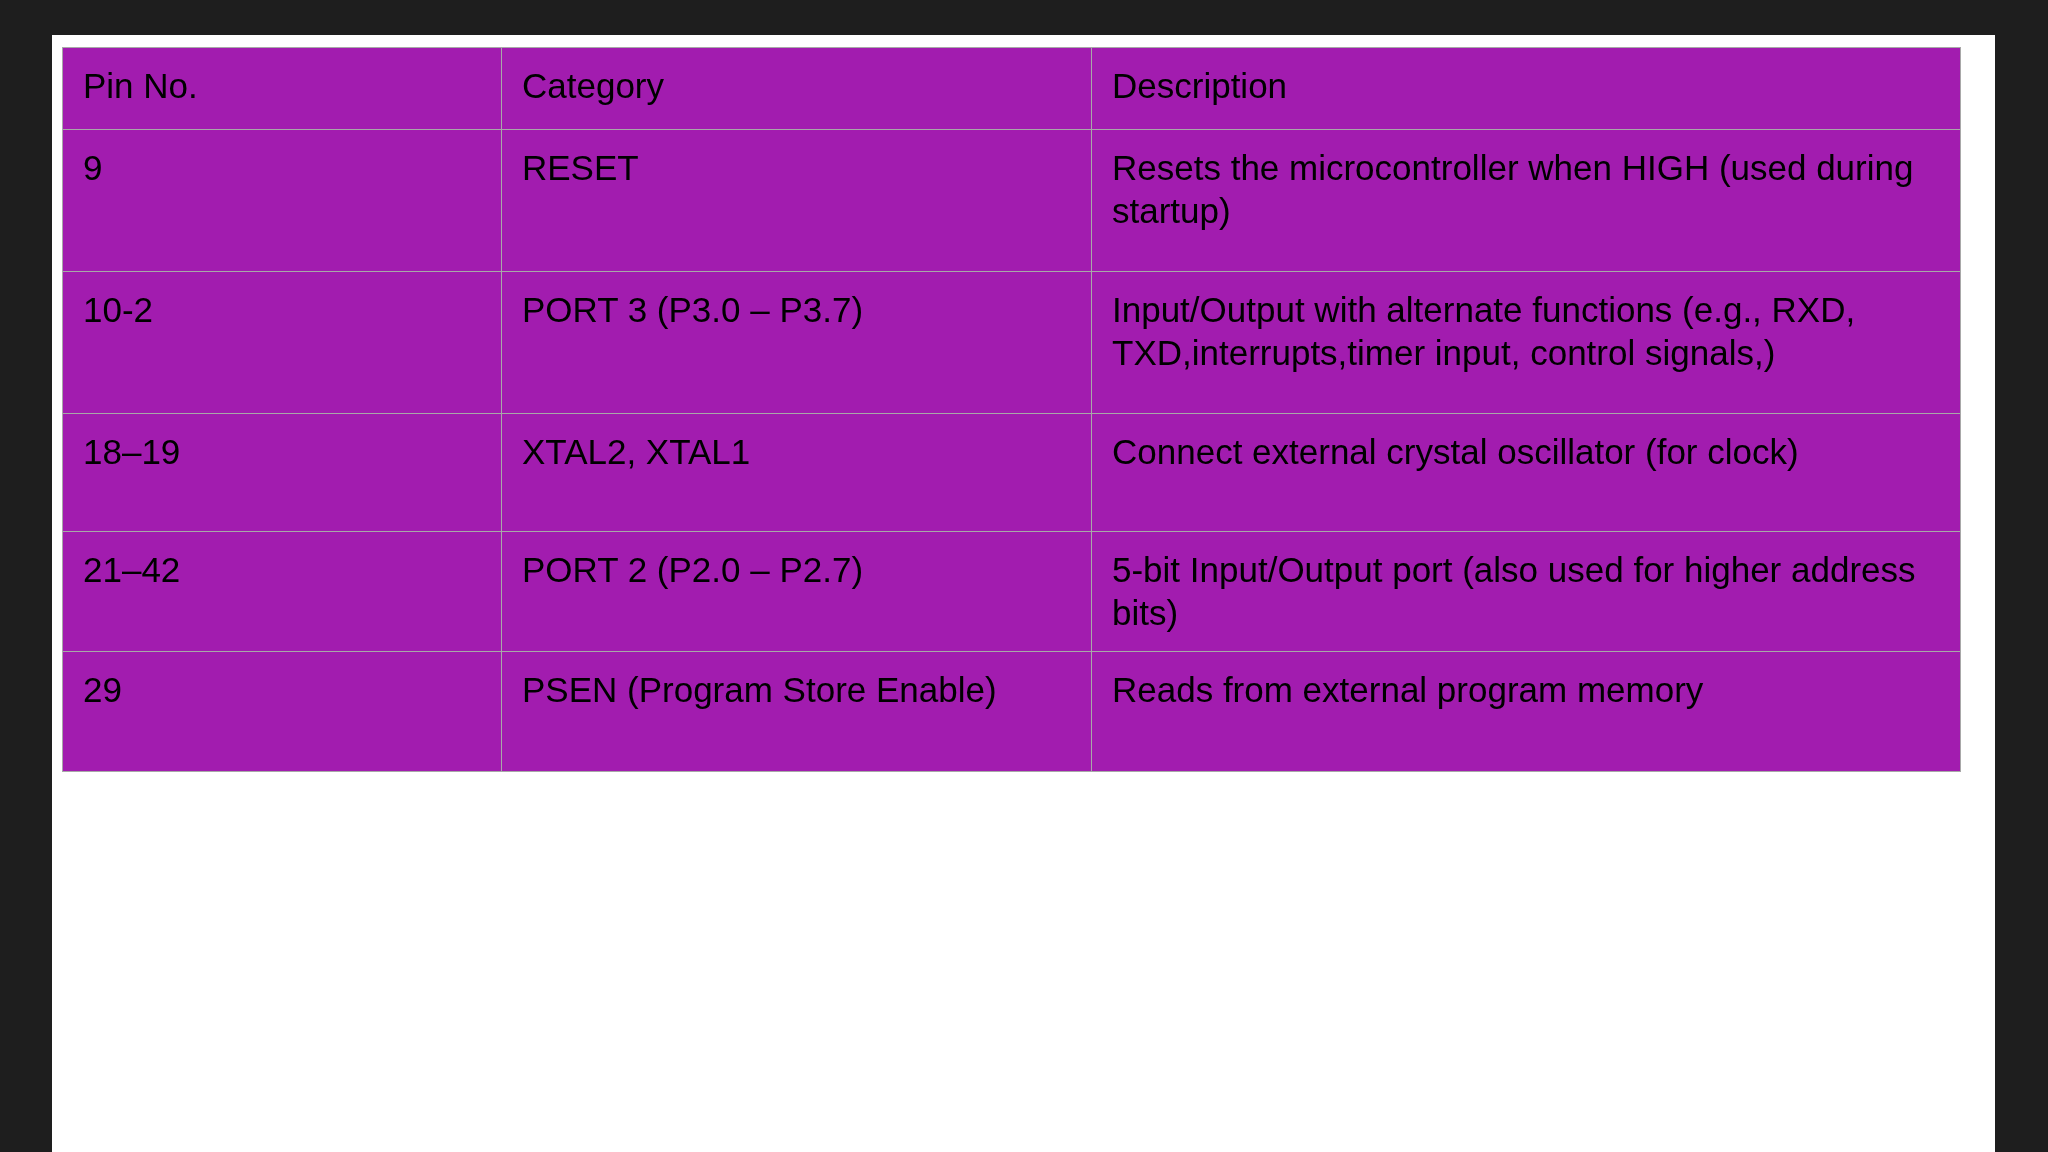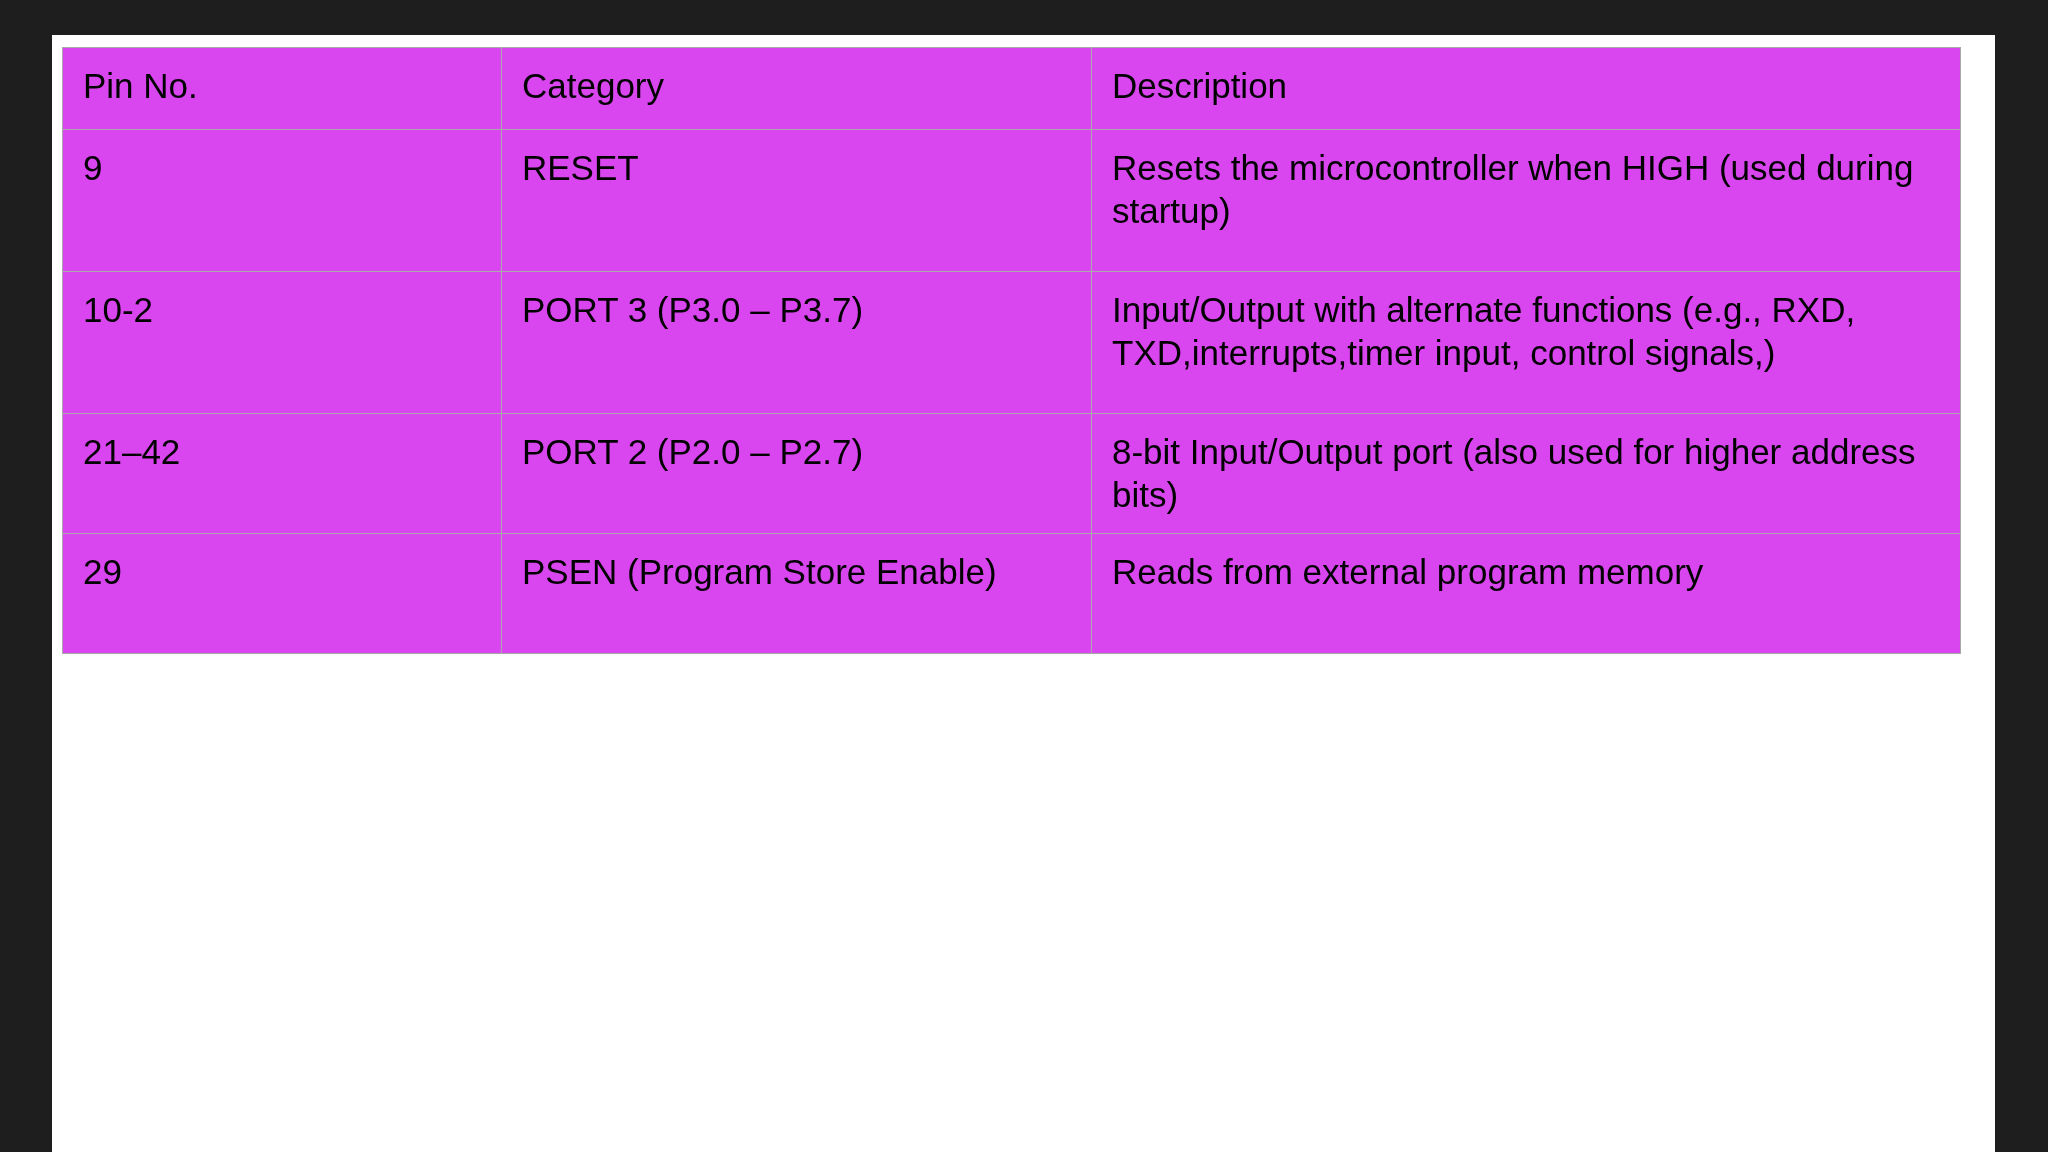--- a/index.html
+++ b/index.html
@@ -53,21 +53,21 @@
   #pin-table th {
     border: 1px solid #a8a8a8;
     padding: 17px 18px 17px 20px;
     vertical-align: top;
     text-align: left;
     font-weight: normal;
     font-size: 35px;
     line-height: 1.22;
     color: #000000;
     box-sizing: border-box;
-    background: #d946ef;
+    background: #a21caf;
   }
 
   
   tr.r-head td { height: 82px; }
   tr.r-0    td { height: 118px; }
   tr.r-1    td { height: 142px; }
   tr.r-2    td { height: 142px; }
   tr.r-3    td { height: 118px; }
   tr.r-4    td { height: 86px; }
   tr.r-5    td { height: 118px; }
@@ -117,29 +117,40 @@
             <td>
               <span class="cell-text">10-2</span>
             </td>
             <td>
               <span class="cell-text">PORT 3 (P3.0 – P3.7)</span>
             </td>
             <td>
               <span class="cell-text">Input/Output with alternate functions (e.g., RXD, TXD,interrupts,timer input, control signals,)</span>
             </td>
           </tr>
+          <tr class="r-3">
+            <td>
+              <span class="cell-text">18–19</span>
+            </td>
+            <td>
+              <span class="cell-text">XTAL2, XTAL1</span>
+            </td>
+            <td>
+              <span class="cell-text">Connect external crystal oscillator (for clock)</span>
+            </td>
+          </tr>
           <tr class="r-5">
             <td>
               <span class="cell-text">21–42</span>
             </td>
             <td>
               <span class="cell-text">PORT 2 (P2.0 – P2.7)</span>
             </td>
             <td>
-              <span class="cell-text">8-bit Input/Output port (also used for higher address bits)</span>
+              <span class="cell-text">5-bit Input/Output port (also used for higher address bits)</span>
             </td>
           </tr>
           <tr class="r-6">
             <td>
               <span class="cell-text">29</span>
             </td>
             <td>
               <span class="cell-text">PSEN (Program Store Enable)</span>
             </td>
             <td>

